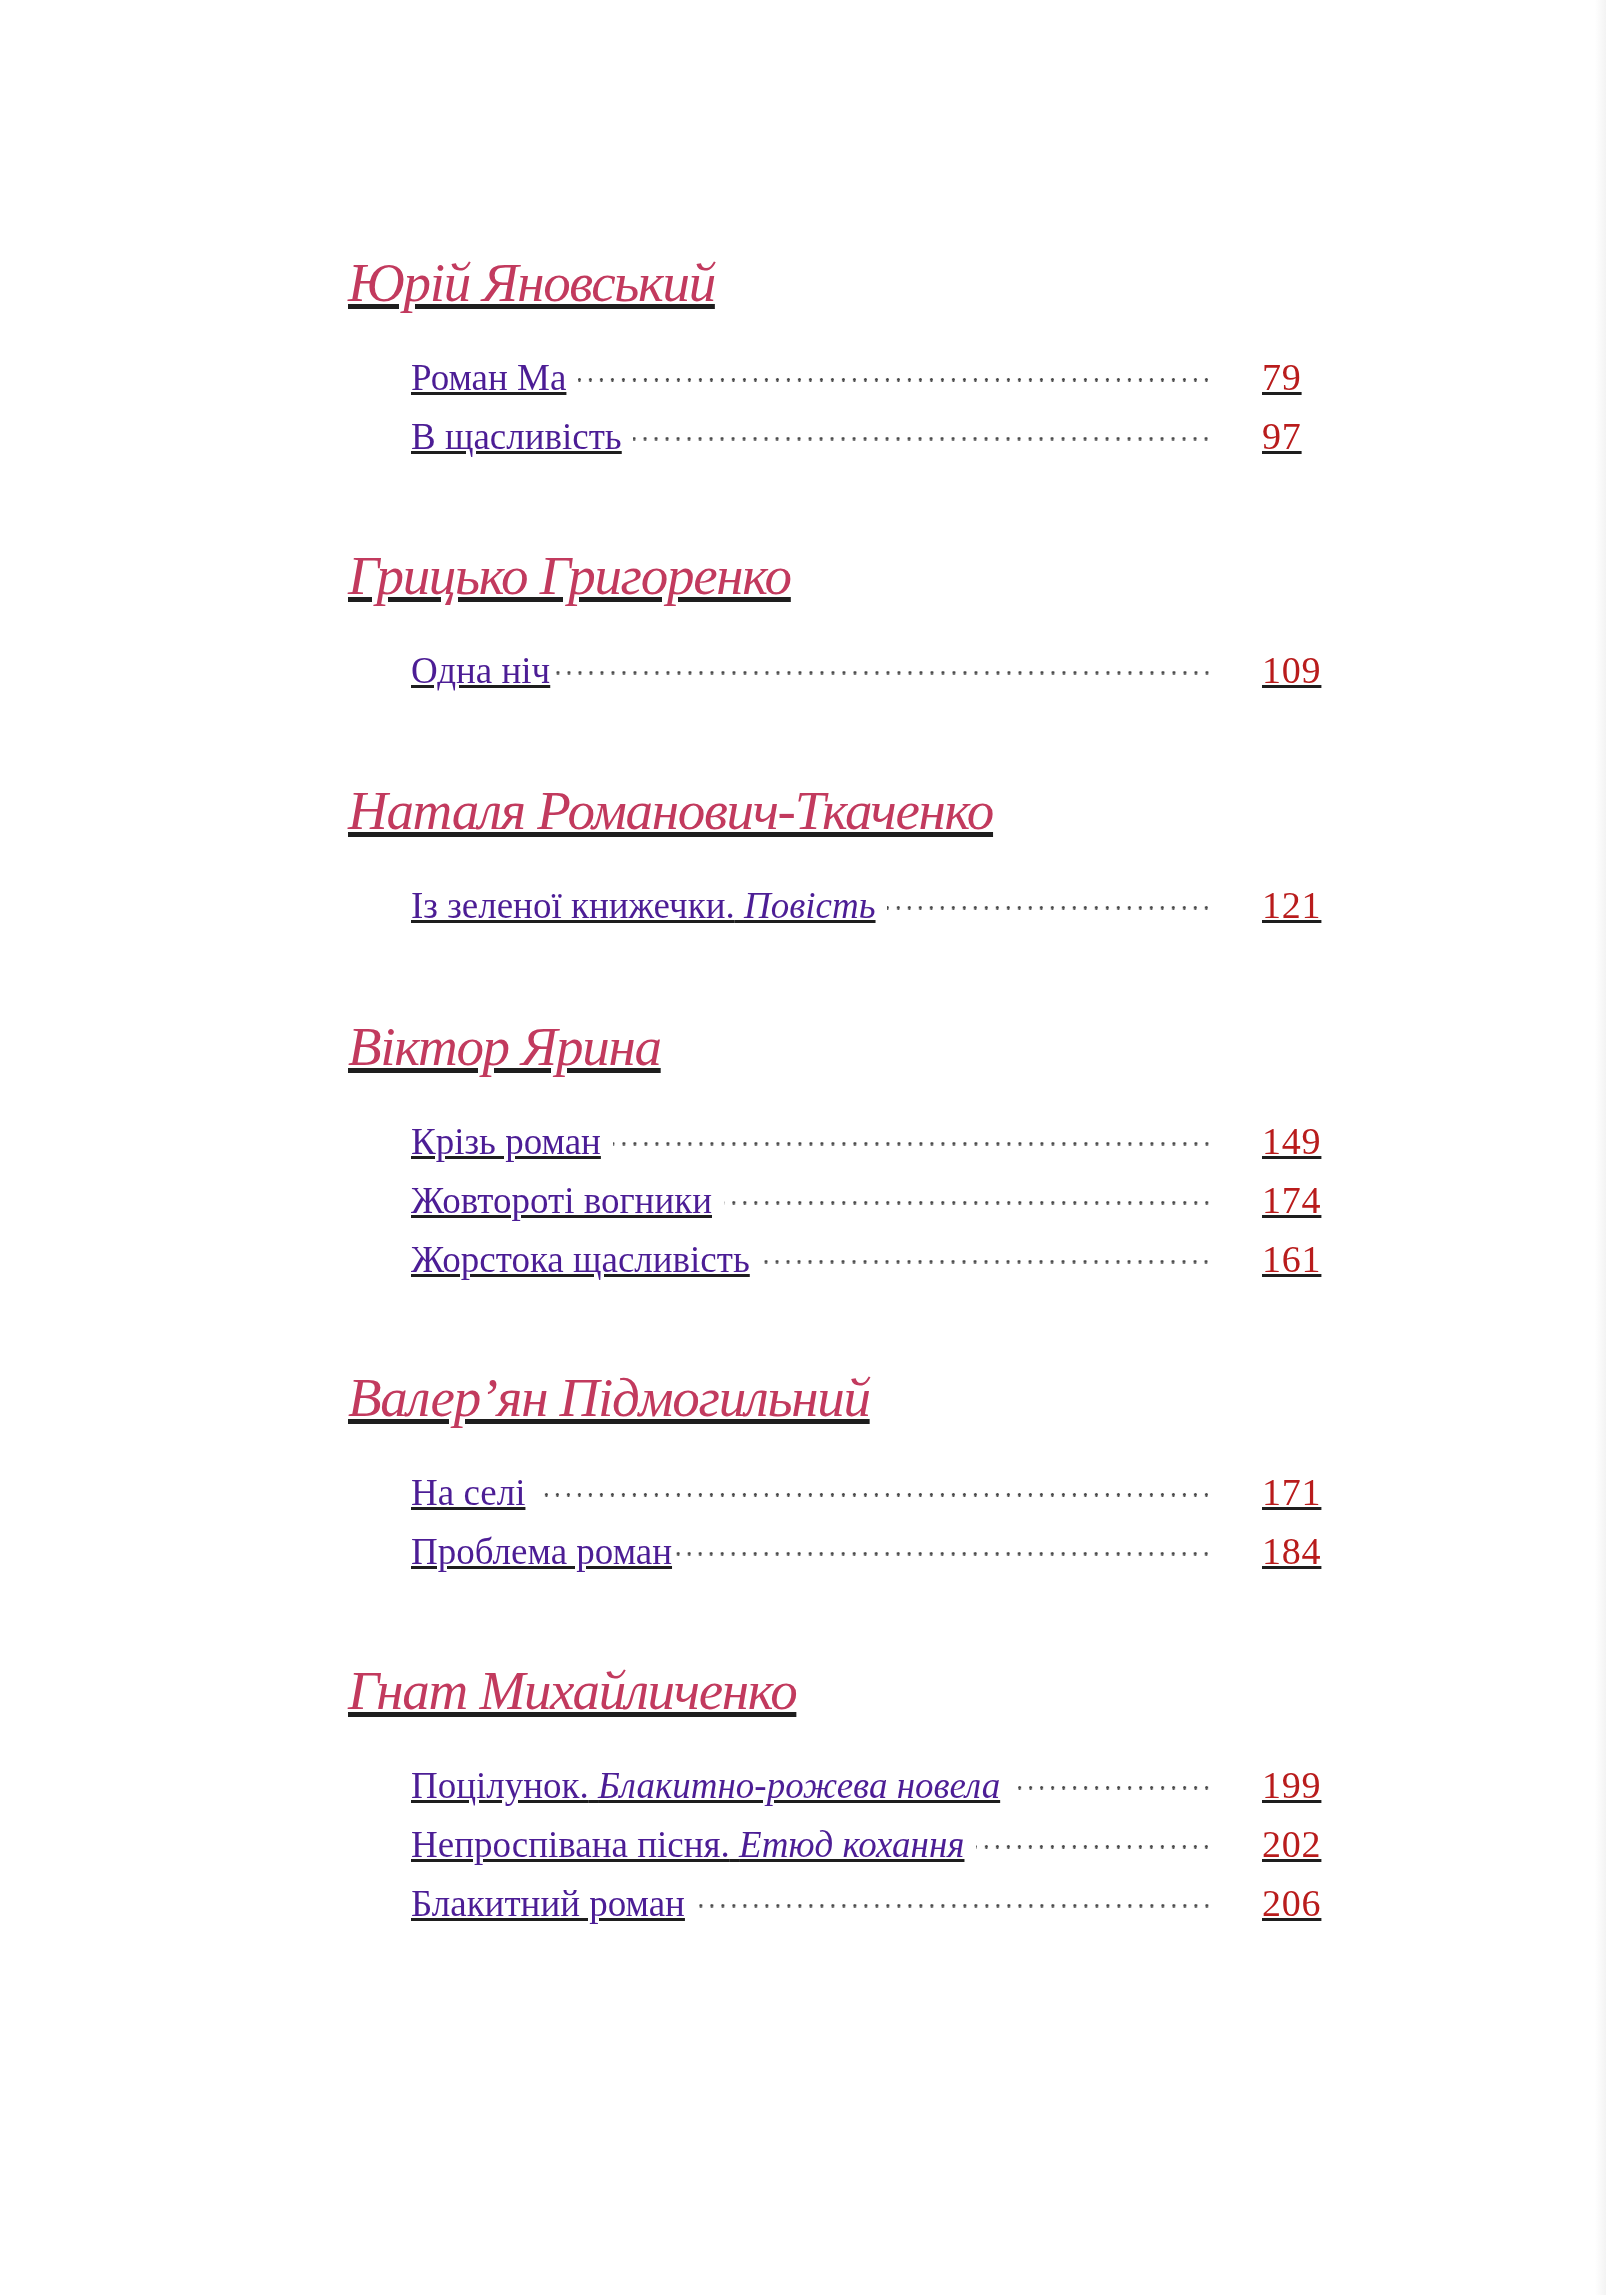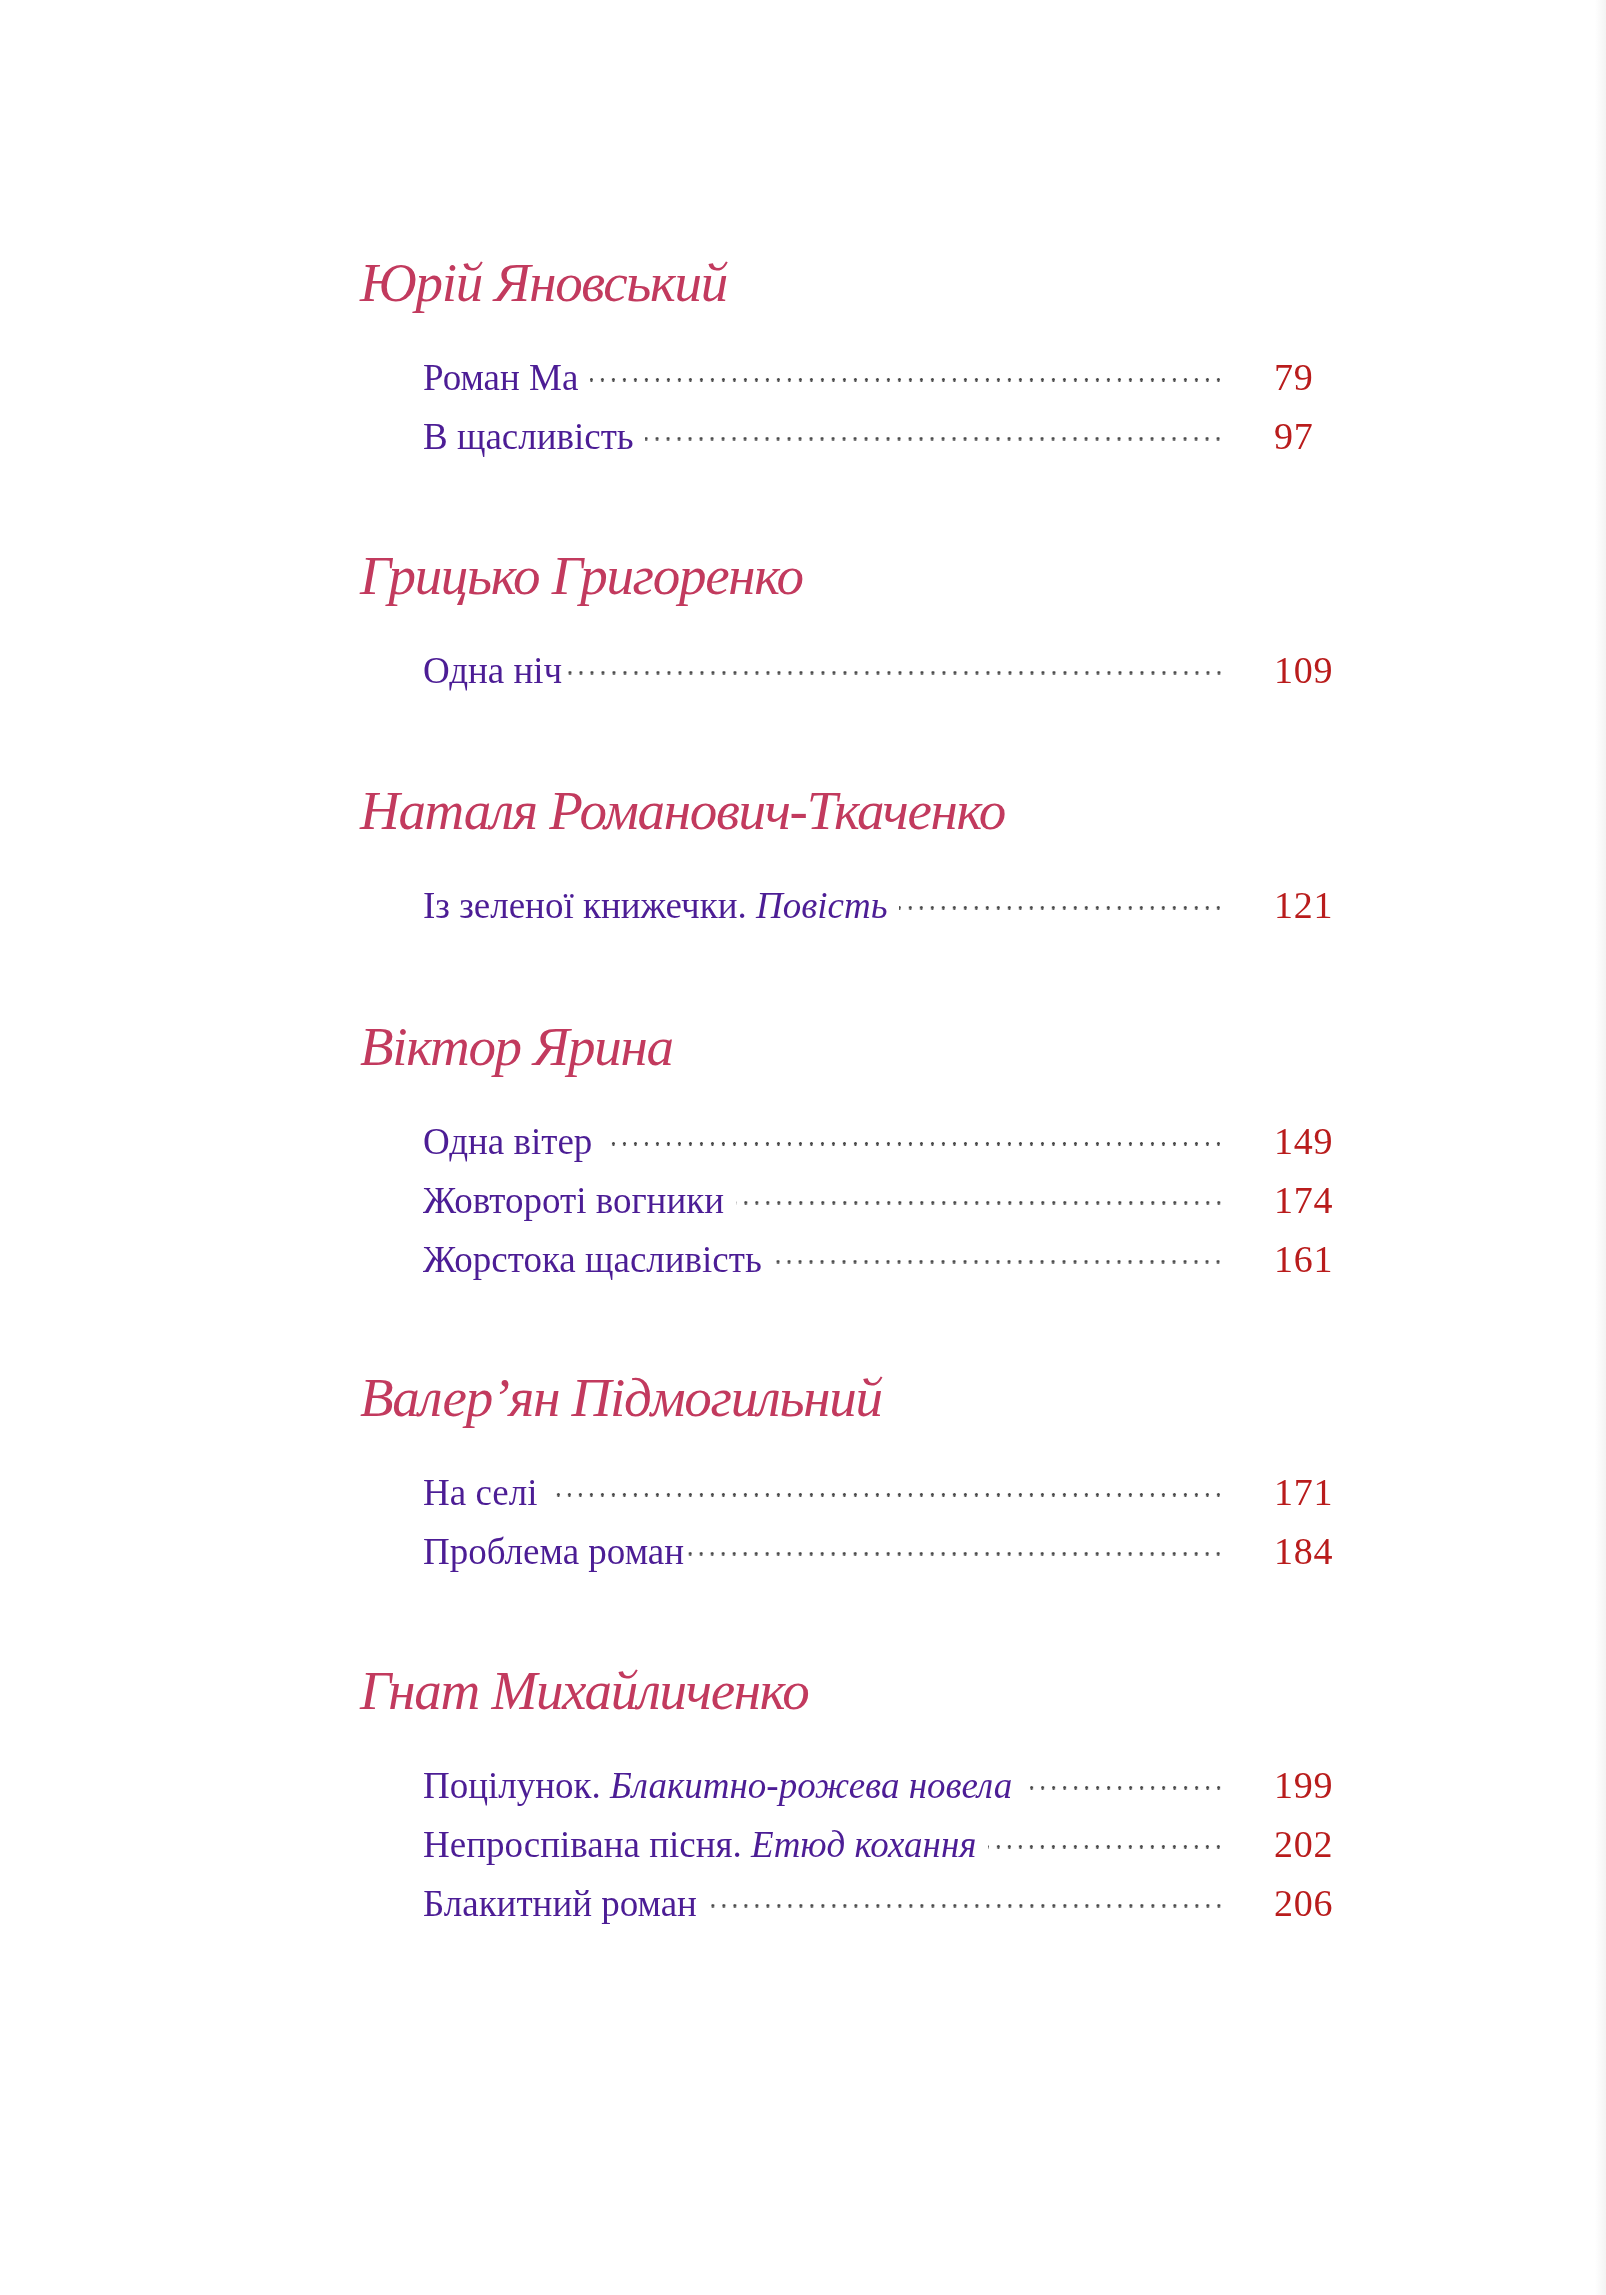--- a/index.html
+++ b/index.html
@@ -9,21 +9,21 @@
     position: relative;
     overflow: hidden;
     font-family: "Liberation Serif", "DejaVu Serif", serif;
     color: #1e1e1e;
   }
   .page-edge {
     position: absolute; top: 0; right: 0; width: 11.7px; height: 100%;
     background: linear-gradient(to right, #ffffff, #f2f2f2);
   }
   .toc { position: absolute; left: 0; top: 0; width: 1607px; }
-  .section { position: absolute; left: 360px; width: 1004px; }
+  .section { position: absolute; left: 348px; width: 1004px; text-decoration: underline; }
   .author {
     font-family: "Liberation Serif", "DejaVu Serif", serif;
     font-style: italic;
     font-size: 55px;
     letter-spacing: -1.3px;
     color: #c23a5e;
     line-height: 67px;
     height: 67px;
     white-space: nowrap;
   }
@@ -109,21 +109,21 @@
         <span class="gap"></span>
         <span class="page">121</span>
       </div>
     </div>
   </div>
 
   <div class="section" style="top:1013px;">
     <div class="author">Віктор Ярина</div>
     <div class="entries">
       <div class="entry">
-        <span class="title"><span>Одна вітер</span></span>
+        <span class="title"><span>Крізь роман</span></span>
         <span class="leader"></span>
         <span class="gap"></span>
         <span class="page">149</span>
       </div>
       <div class="entry">
         <span class="title"><span>Жовтороті вогники</span></span>
         <span class="leader"></span>
         <span class="gap"></span>
         <span class="page">174</span>
       </div>

